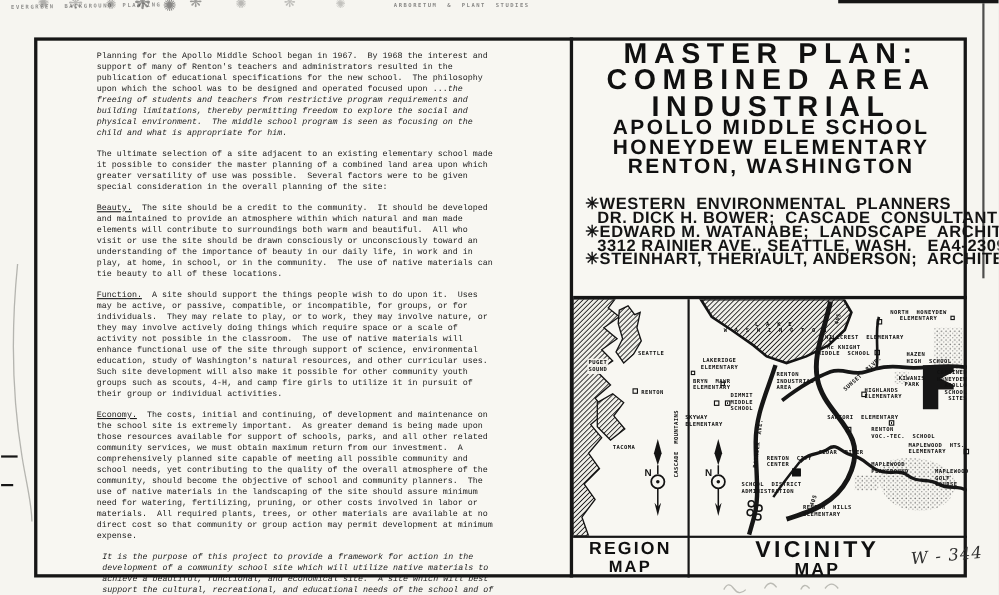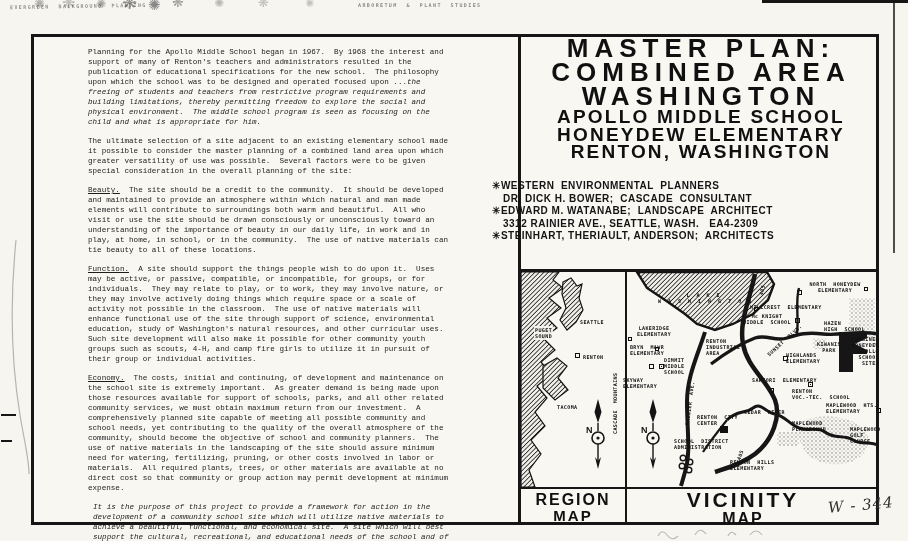--- a/index.html
+++ b/index.html
@@ -24,22 +24,22 @@
   .text-panel p{margin:0 0 9px 0;white-space:pre-wrap;}
   .sec-head{text-decoration:underline;}
   .it{font-style:italic;text-align:right;}
   .closing{font-style:italic;padding-left:5px;}
 
   
   .title-block{position:absolute;left:523px;top:36px;width:356px;text-align:center;
                font-weight:bold;color:#101010;}
   .t-big{font-size:26px;line-height:24px;letter-spacing:6px;}
   .t-med{font-size:19px;line-height:17.5px;letter-spacing:2.2px;}
-  .consultants{position:absolute;left:492px;top:180px;width:354px;font-weight:bold;
-               font-size:10px;line-height:12.6px;letter-spacing:.5px;color:#141414;}
+  .consultants{position:absolute;left:532px;top:180px;width:354px;font-weight:bold;
+               font-size:15px;line-height:12.6px;letter-spacing:.5px;color:#141414;}
   .consultants div{white-space:pre;}
   .consultants .ind{padding-left:11px;}
 
   
   .map-label{position:absolute;font-family:"DejaVu Sans Mono",monospace;font-weight:bold;
              font-size:5px;line-height:6px;letter-spacing:.4px;color:#111;white-space:pre;}
   .ctr{text-align:center;}
   .lake-label{letter-spacing:2px;font-size:5px;}
   .vert{transform:rotate(-90deg);transform-origin:0 0;}
   .m-sq{position:absolute;width:5px;height:5px;border:1.3px solid #111;background:transparent;box-sizing:border-box;}
@@ -103,21 +103,21 @@
   <p>The ultimate selection of a site adjacent to an existing elementary school made it possible to consider the master planning of a combined land area upon which greater versatility of use was possible.  Several factors were to be given special consideration in the overall planning of the site:</p>
   <p><span class="sec-head">Beauty.</span><span>  The site should be a credit to the community.  It should be developed and maintained to provide an atmosphere within which natural and man made elements will contribute to surroundings both warm and beautiful.  All who visit or use the site should be drawn consciously or unconsciously toward an understanding of the importance of beauty in our daily life, in work and in play, at home, in school, or in the community.  The use of native materials can tie beauty to all of these locations.</span></p>
   <p><span class="sec-head">Function.</span><span>  A site should support the things people wish to do upon it.  Uses may be active, or passive, compatible, or incompatible, for groups, or for individuals.  They may relate to play, or to work, they may involve nature, or they may involve actively doing things which require space or a scale of activity not possible in the classroom.  The use of native materials will enhance functional use of the site through support of science, environmental education, study of Washington's natural resources, and other curricular uses.  Such site development will also make it possible for other community youth groups such as scouts, 4-H, and camp fire girls to utilize it in pursuit of their group or individual activities.</span></p>
   <p><span class="sec-head">Economy.</span><span>  The costs, initial and continuing, of development and maintenance on the school site is extremely important.  As greater demand is being made upon those resources available for support of schools, parks, and all other related community services, we must obtain maximum return from our investment.  A comprehensively planned site capable of meeting all possible community and school needs, yet contributing to the quality of the overall atmosphere of the community, should become the objective of school and community planners.  The use of native materials in the landscaping of the site should assure minimum need for watering, fertilizing, pruning, or other costs involved in labor or materials.  All required plants, trees, or other materials are available at no direct cost so that community or group action may permit development at minimum expense.</span></p>
   <p class="closing">It is the purpose of this project to provide a framework for action in the development of a community school site which will utilize native materials to achieve a beautiful, functional, and economical site.  A site which will best support the cultural, recreational, and educational needs of the school and of the community.  A plan of action which will involve individuals and groups in the community in initial and continuing activities contributing to the ultimate development of the site.  Many of the people related problems in the management of such sites may be alleviated or greatly reduced through such a program of individual involvement and responsibility.</p>
 </div>
 
 <div class="title-block">
   <div class="t-big">MASTER PLAN:</div>
   <div class="t-big">COMBINED AREA</div>
-  <div class="t-big">WASHINGTON</div>
+  <div class="t-big">INDUSTRIAL</div>
   <div class="t-med">APOLLO MIDDLE SCHOOL</div>
   <div class="t-med">HONEYDEW ELEMENTARY</div>
   <div class="t-med">RENTON,  WASHINGTON</div>
 </div>
 
 <div class="consultants">
   <div>✳WESTERN  ENVIRONMENTAL  PLANNERS</div>
   <div class="ind">DR. DICK H. BOWER;  CASCADE  CONSULTANT</div>
   <div>✳EDWARD M. WATANABE;  LANDSCAPE  ARCHITECT</div>
   <div class="ind">3312 RAINIER AVE., SEATTLE, WASH.   EA4-2309</div>

